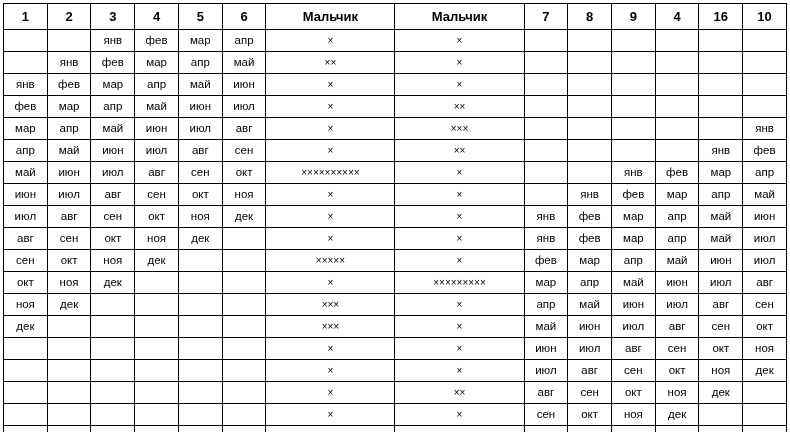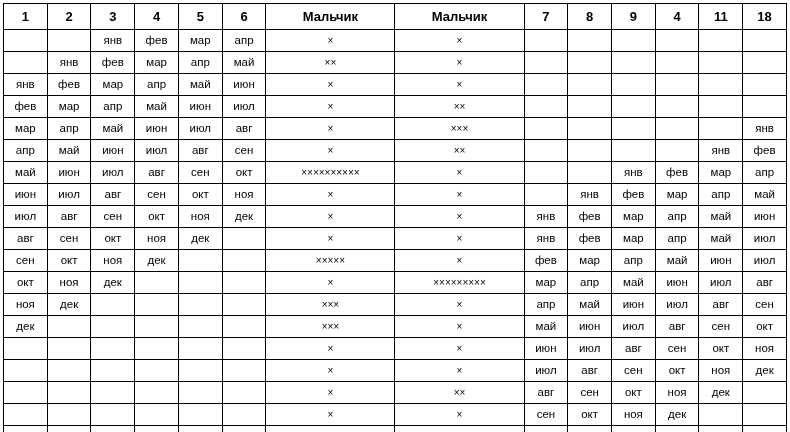--- a/index.html
+++ b/index.html
@@ -62,22 +62,22 @@
         <th class="num-col">3</th>
         <th class="num-col">4</th>
         <th class="num-col">5</th>
         <th class="num-col">6</th>
         <th class="mid-col">Мальчик</th>
         <th class="mid-col">Мальчик</th>
         <th class="num-col">7</th>
         <th class="num-col">8</th>
         <th class="num-col">9</th>
         <th class="num-col">4</th>
-        <th class="num-col">11</th>
-        <th class="num-col">18</th>
+        <th class="num-col">16</th>
+        <th class="num-col">10</th>
       </tr>
     </thead>
     <tbody id="tbody">
         <tr>
           <td class="num-col month"></td>
           <td class="num-col month"></td>
           <td class="num-col month">янв</td>
           <td class="num-col month">фев</td>
           <td class="num-col month">мар</td>
           <td class="num-col month">апр</td>

